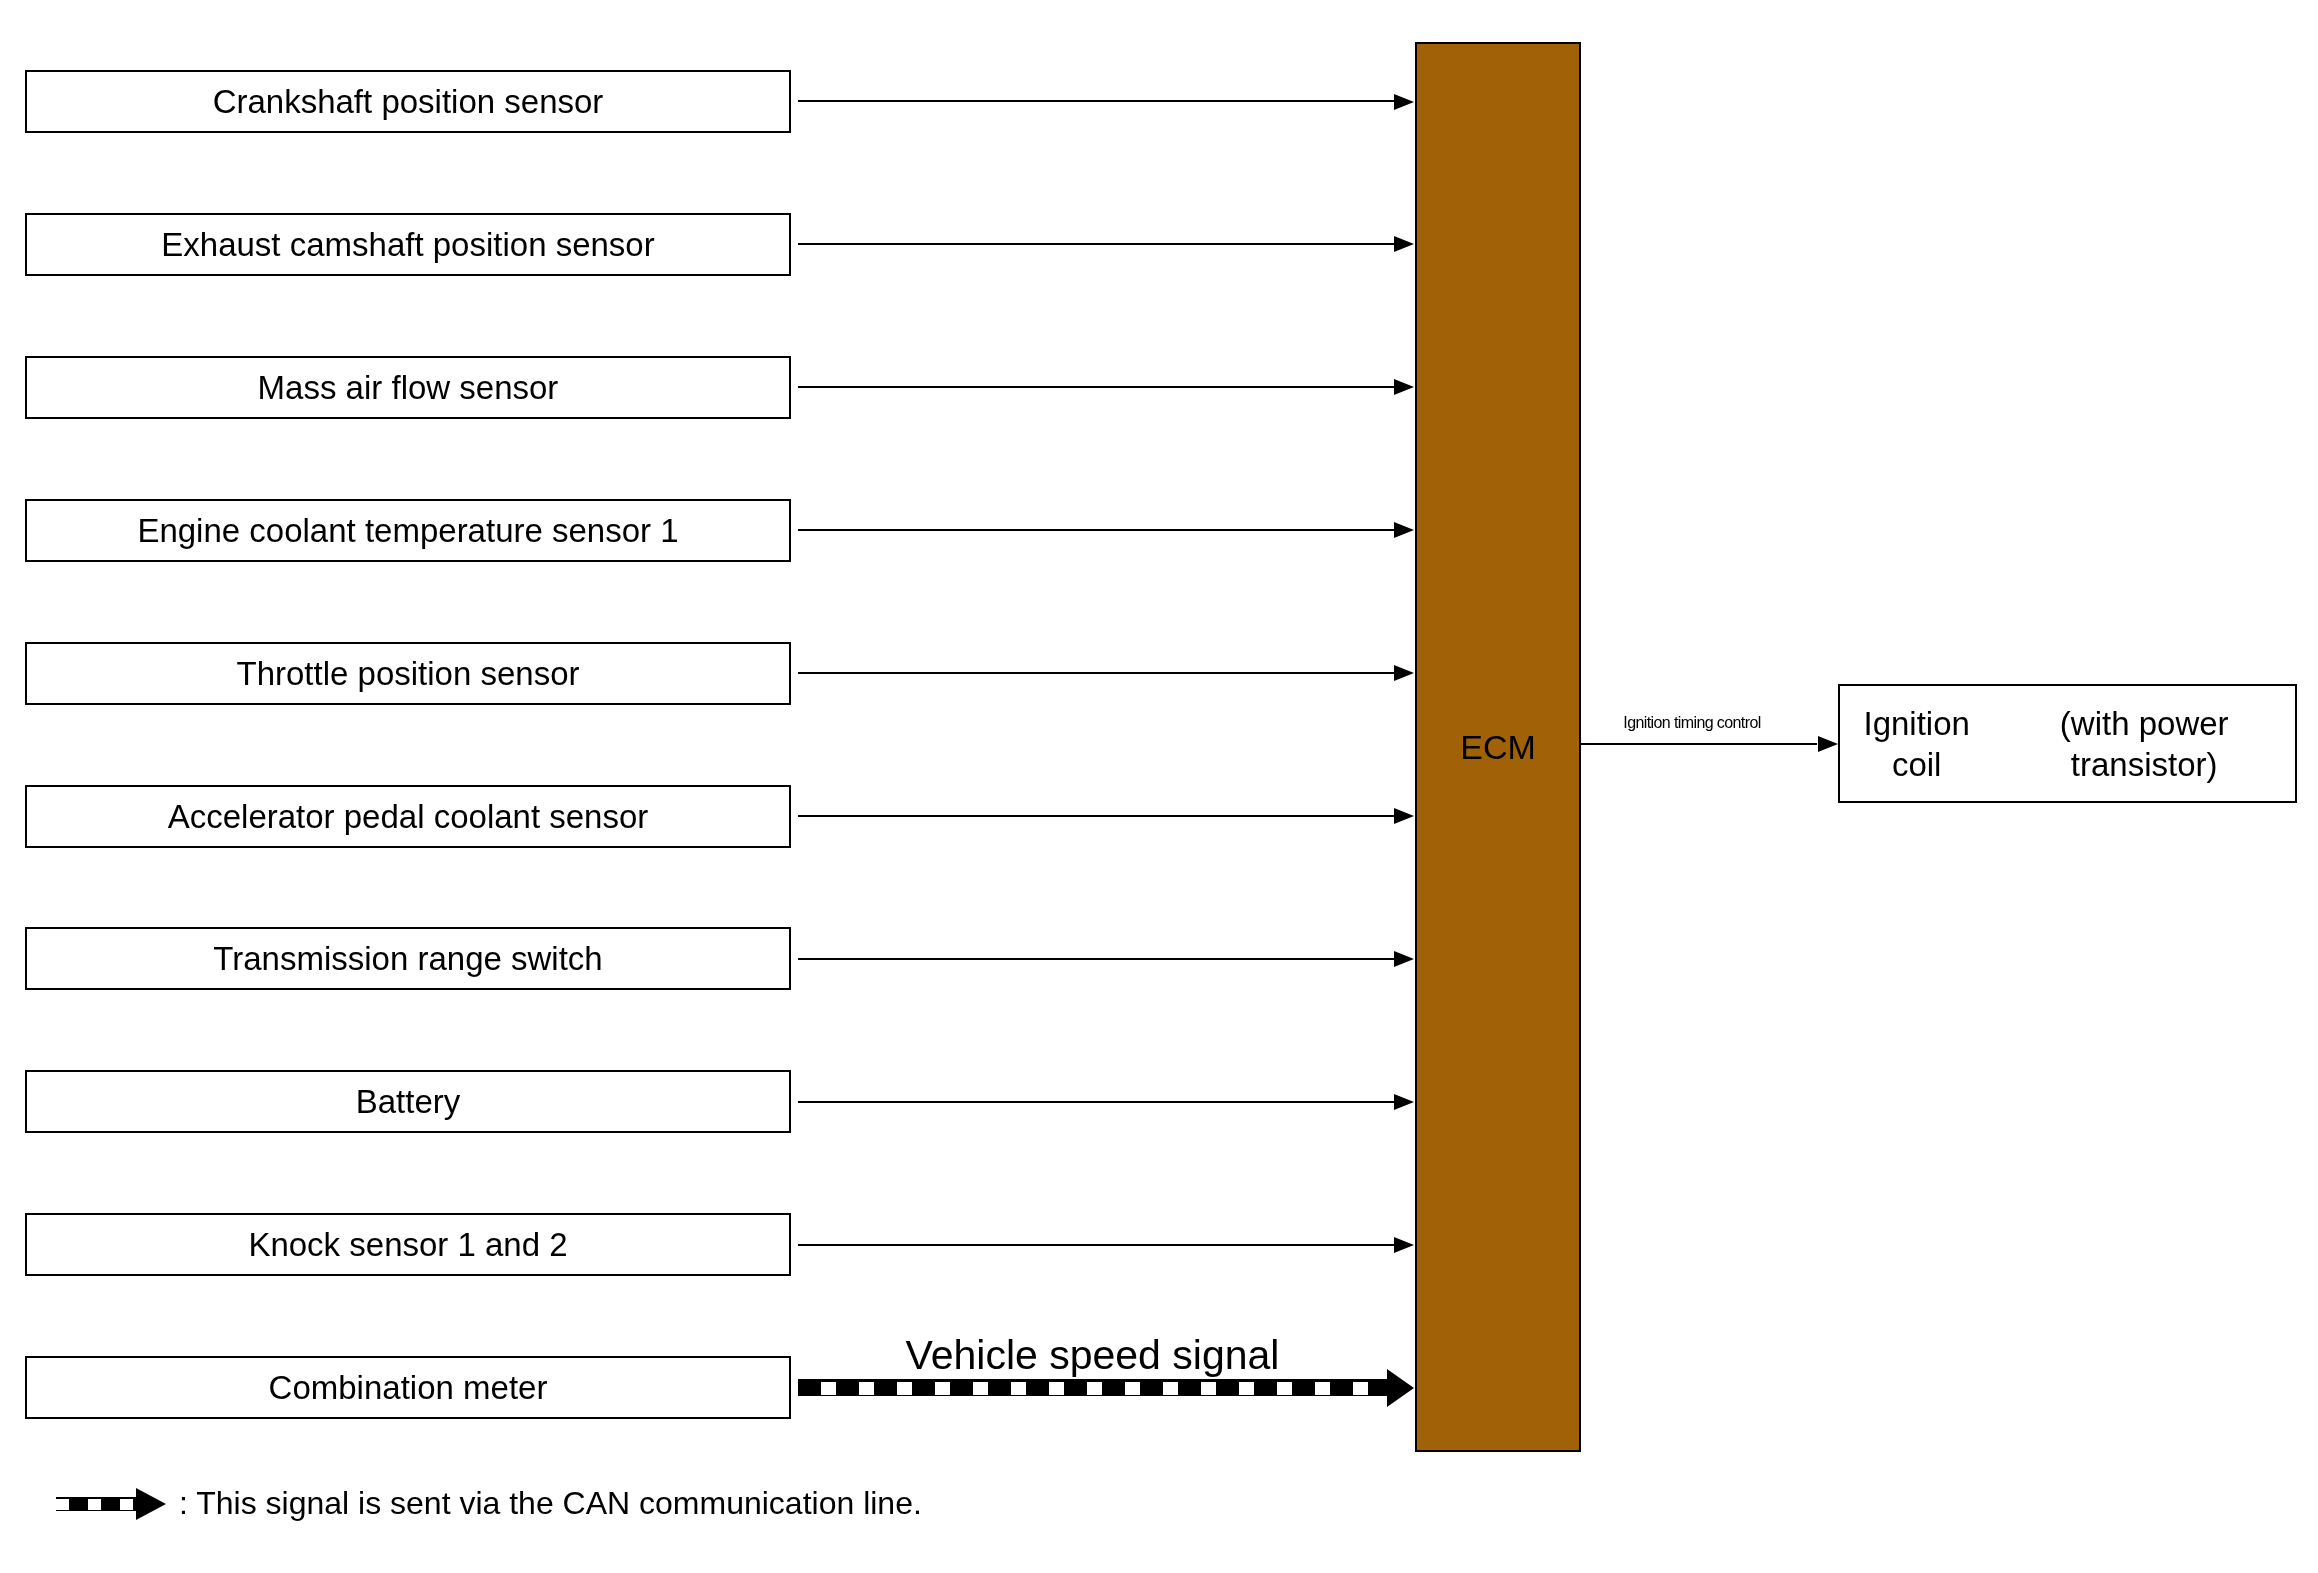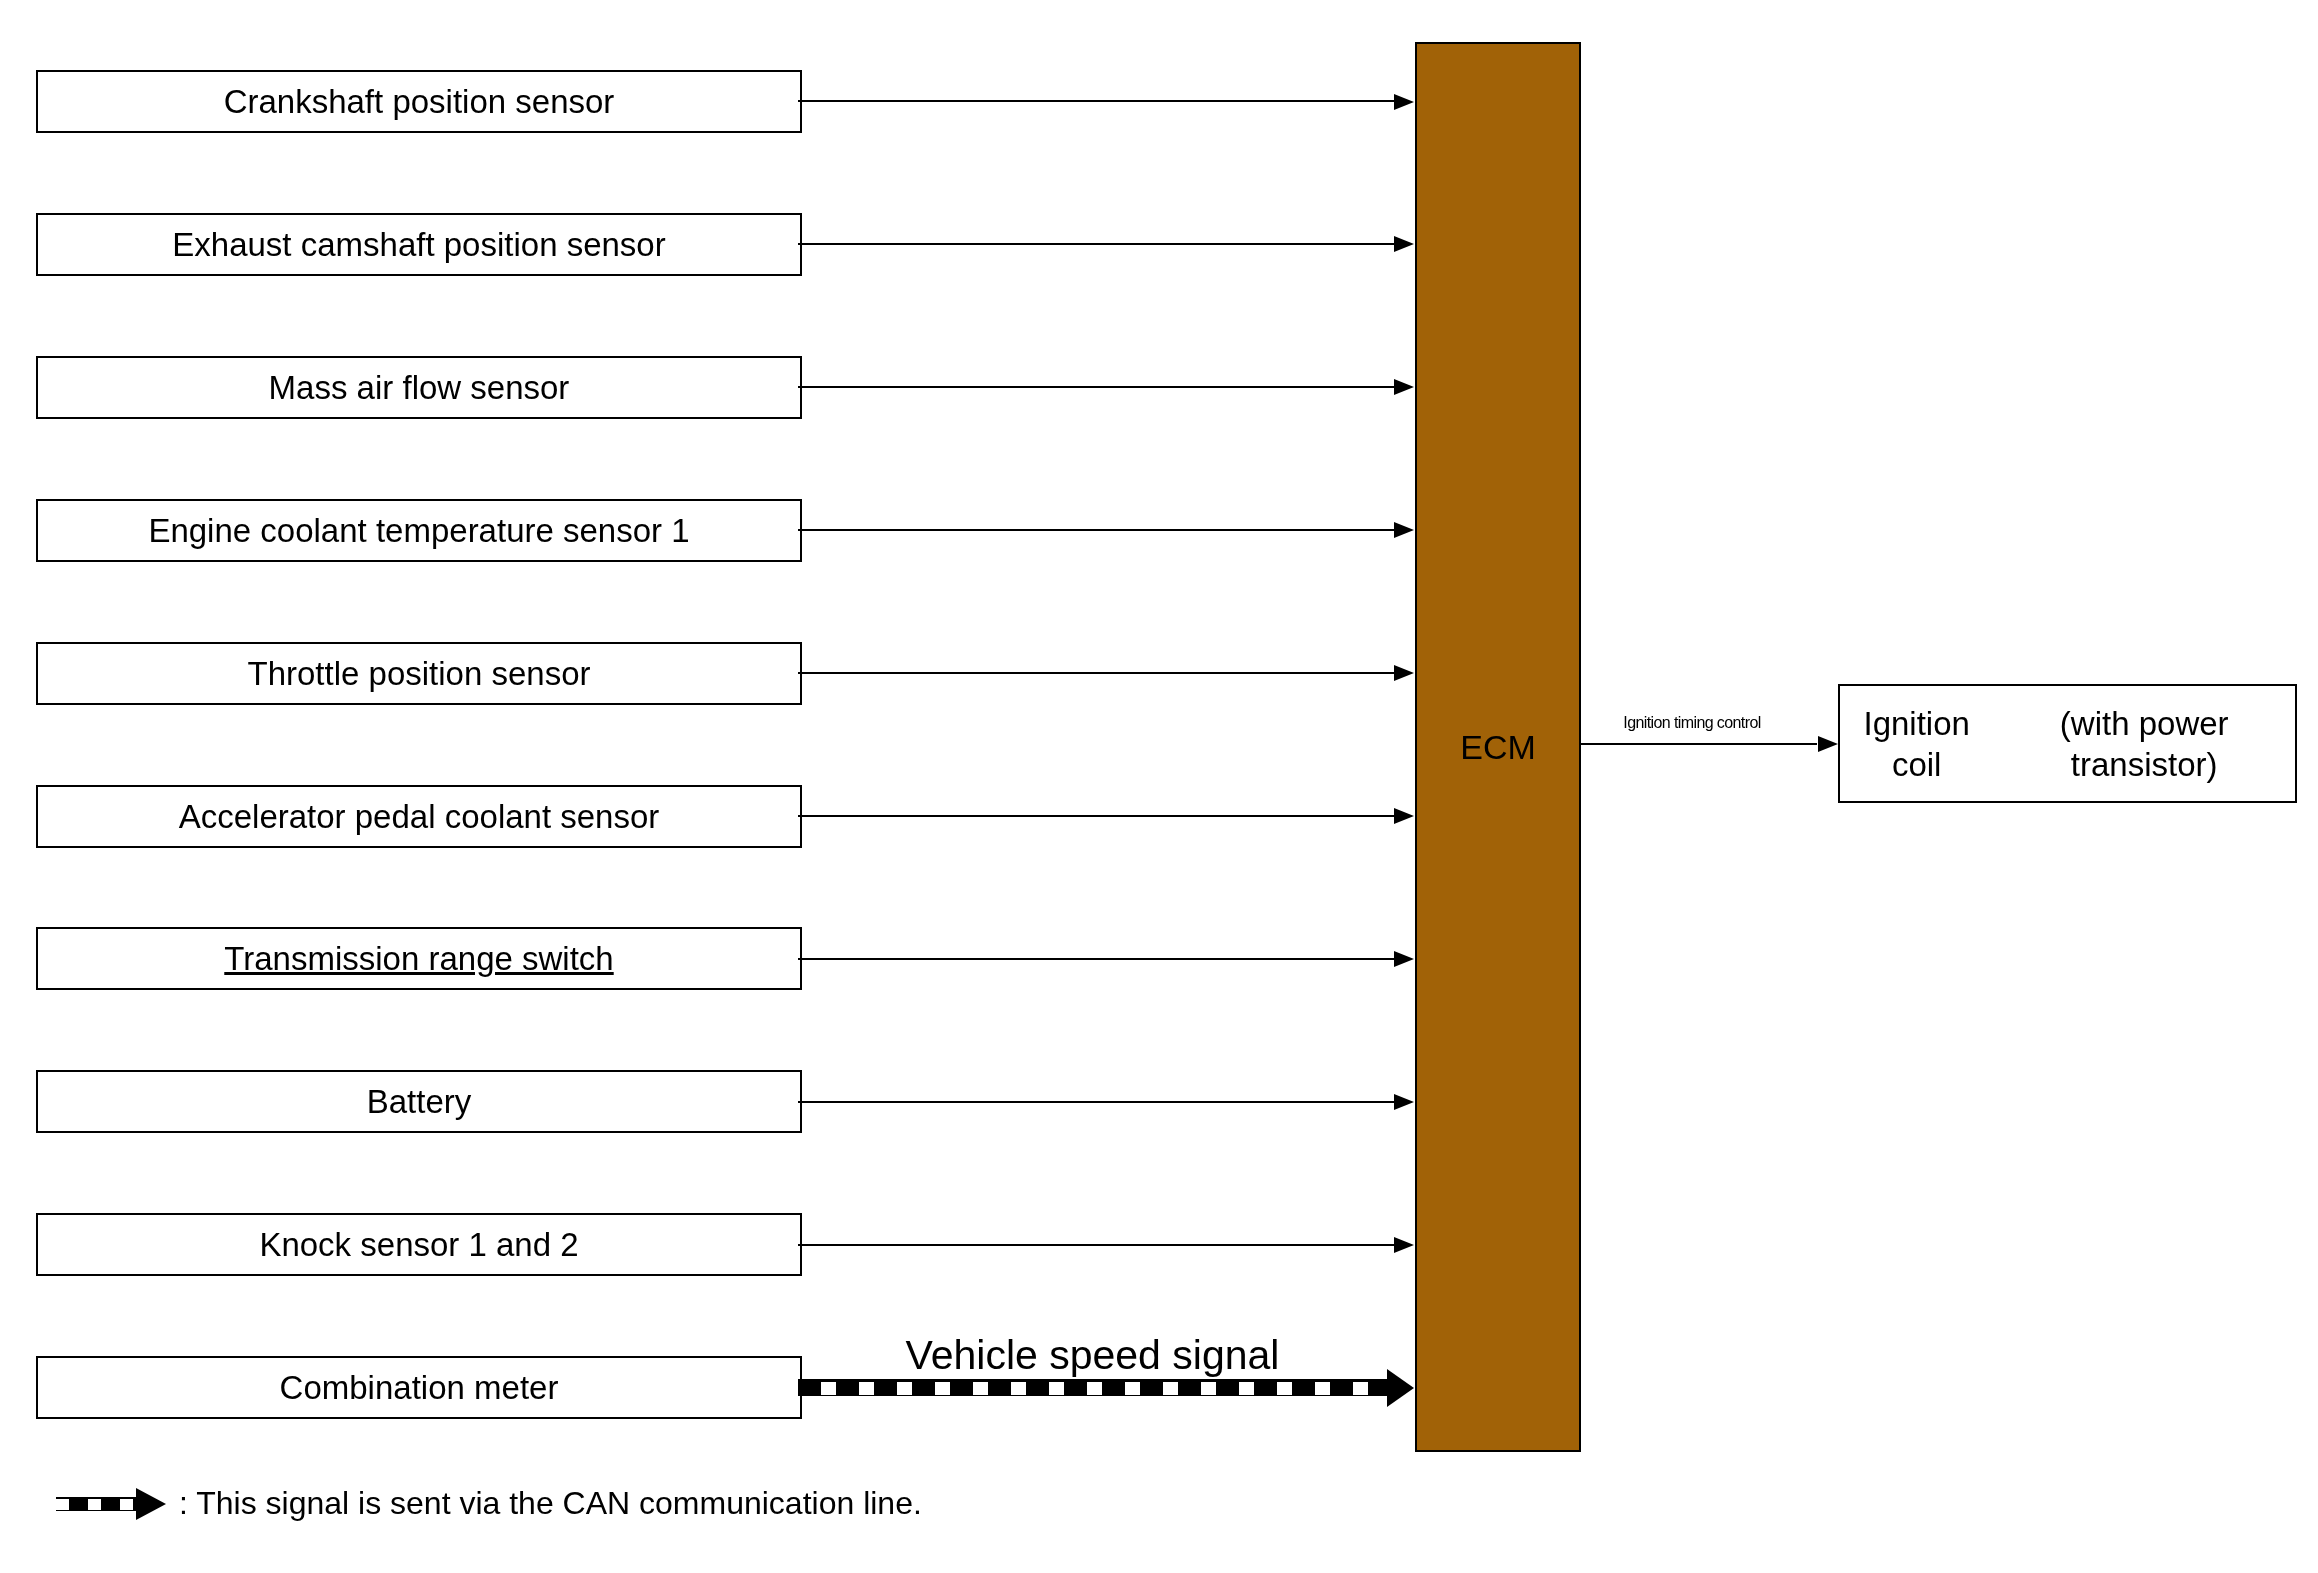--- a/index.html
+++ b/index.html
@@ -13,21 +13,21 @@
     height: 1573px;
     background: #ffffff;
     font-family: "Liberation Sans", sans-serif;
     color: #000000;
     overflow: hidden;
   }
   .abs { position: absolute; }
 
   
   .sensor-box {
-    left: 36px;
+    left: 25px;
     width: 766px;
     height: 63px;
     border: 2.3px solid #000;
     box-sizing: border-box;
     background: #fff;
     display: flex;
     align-items: center;
     justify-content: center;
     font-size: 33px;
     white-space: nowrap;
@@ -188,21 +188,21 @@
       <div class="abs sensor-box" style="top: 642px;">
         <span>Throttle position sensor</span>
       </div>
       <div class="abs connector" style="top: 672px;"></div>
       <div class="abs arrowhead" style="left: 1394px; top: 665px;"></div>
       <div class="abs sensor-box" style="top: 785px;">
         <span>Accelerator pedal coolant sensor</span>
       </div>
       <div class="abs connector" style="top: 815px;"></div>
       <div class="abs arrowhead" style="left: 1394px; top: 808px;"></div>
-      <div class="abs sensor-box" style="top: 927px; text-decoration: underline;">
+      <div class="abs sensor-box" style="top: 927px;">
         <span>Transmission range switch</span>
       </div>
       <div class="abs connector" style="top: 958px;"></div>
       <div class="abs arrowhead" style="left: 1394px; top: 951px;"></div>
       <div class="abs sensor-box" style="top: 1070px;">
         <span>Battery</span>
       </div>
       <div class="abs connector" style="top: 1101px;"></div>
       <div class="abs arrowhead" style="left: 1394px; top: 1094px;"></div>
       <div class="abs sensor-box" style="top: 1213px;">

